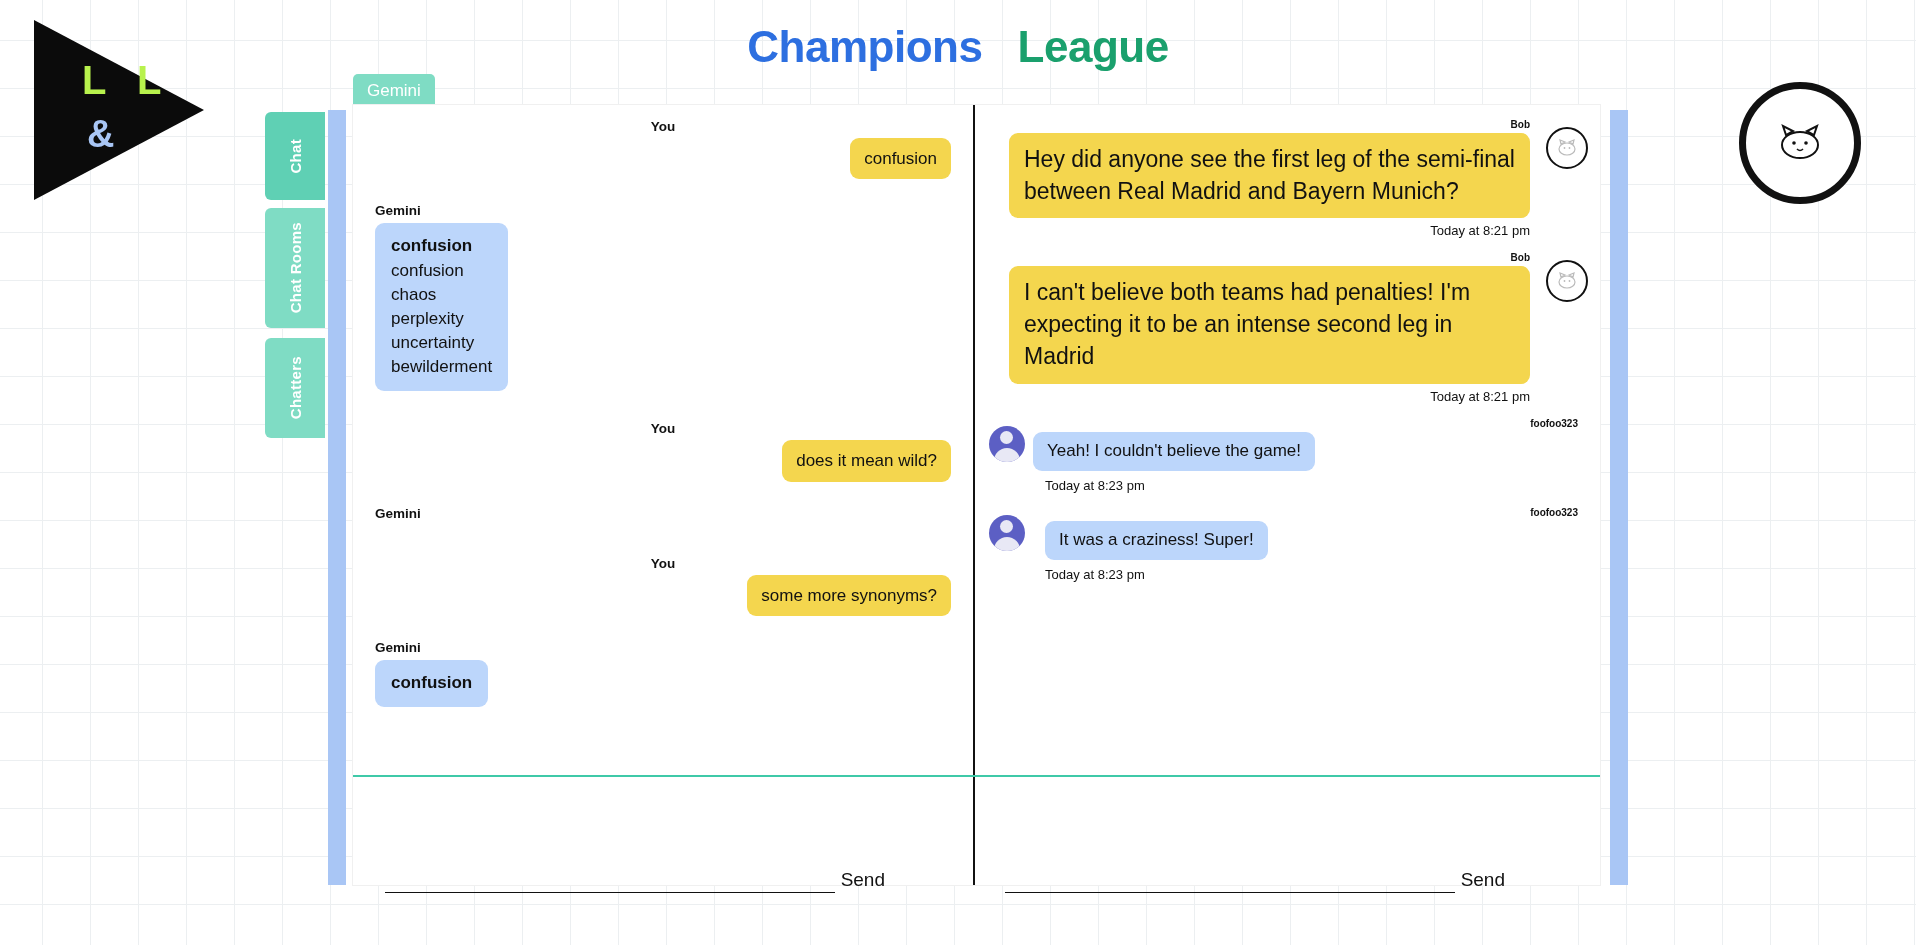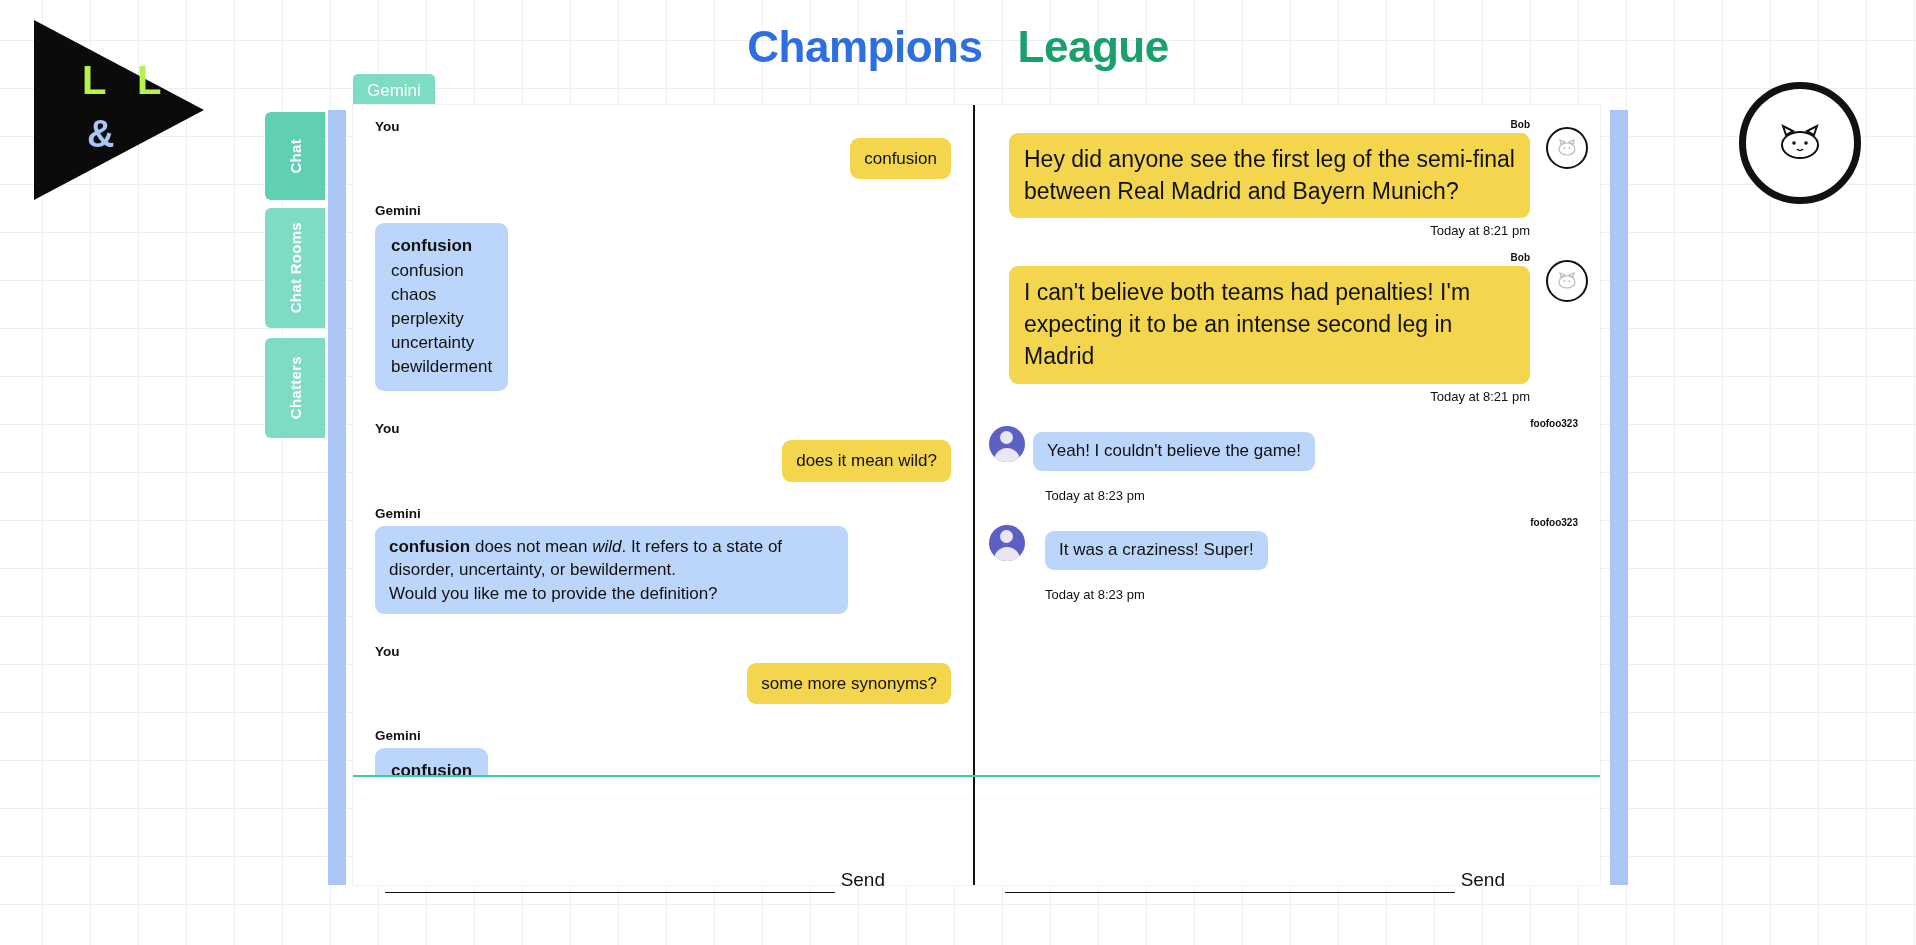--- a/index.html
+++ b/index.html
@@ -171,21 +171,21 @@
     height: 670px;
     overflow: hidden;
   }
   #col-left  { left: 353px;  width: 620px; }
   #col-right { left: 977px;  width: 623px; }
 
   
   .msg-row { position: relative; padding: 0 22px; }
 
   .label-right {
-    text-align: left;
+    text-align: center;
     font-size: 13.5px;
     color: #111;
     font-weight: bold;
     margin: 0 0 4px 0;
   }
   .label-left {
     text-align: left;
     font-size: 13.5px;
     color: #111;
     font-weight: bold;
@@ -238,21 +238,21 @@
     font-size: 17px;
     line-height: 1.35;
     color: #111;
   }
   .ts {
     text-align: right;
     font-size: 13px;
     color: #111;
     margin-top: 5px;
   }
-  .ts-left { text-align: left; font-size: 13px; color: #111; margin-top: 17px; }
+  .ts-left { text-align: left; font-size: 13px; color: #111; margin-top: 7px; }
 
   .avatar-c {
     position: absolute;
     width: 38px; height: 38px;
     border-radius: 50%;
     border: 2.5px solid #111;
     background: #fff;
     display: flex; align-items: center; justify-content: center;
   }
   .avatar-ph {
@@ -381,26 +381,20 @@
       <div class="label-right">You</div>
       <div class="right-align">
         <span class="bubble you">does it mean wild?</span>
       </div>
     </div>
 
     <div class="gap-m"></div>
 
     <div class="msg-row">
       <div class="label-left">Gemini</div>
-      <div>
-        <span class="bubble gemini">
-          <b>confusion</b><span> does not mean </span><i>wild</i><span>. It refers to a state of disorder, uncertainty, or bewilderment.</span><br>
-          <span>Would you like me to provide the definition?</span>
-        </span>
-      </div>
     </div>
 
     <div class="gap-l"></div>
 
     <div class="msg-row">
       <div class="label-right">You</div>
       <div class="right-align">
         <span class="bubble you">some more synonyms?</span>
       </div>
     </div>

